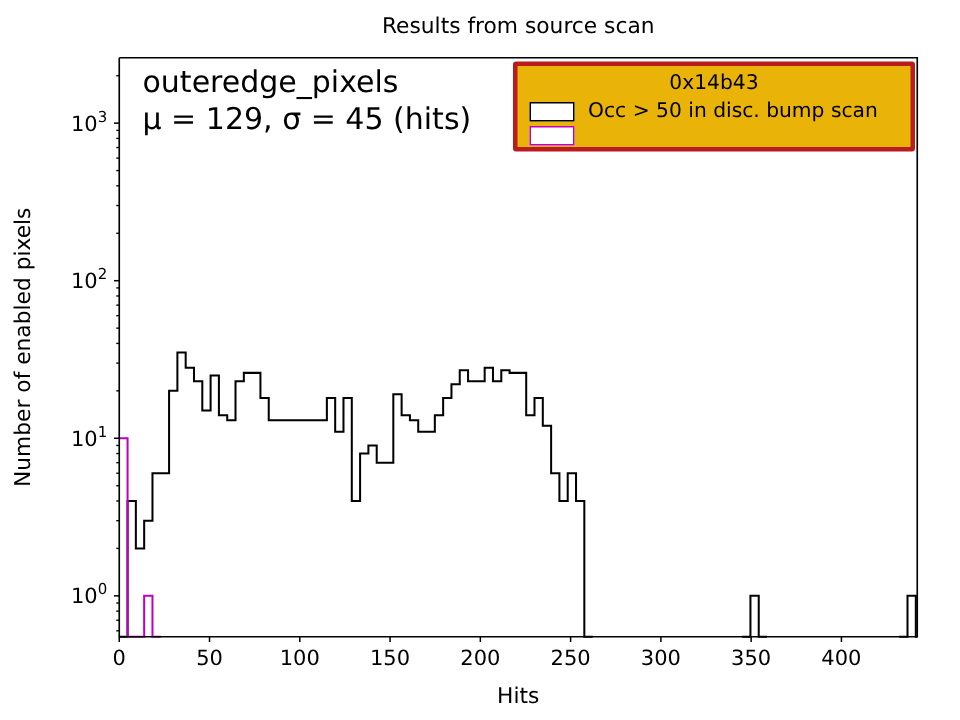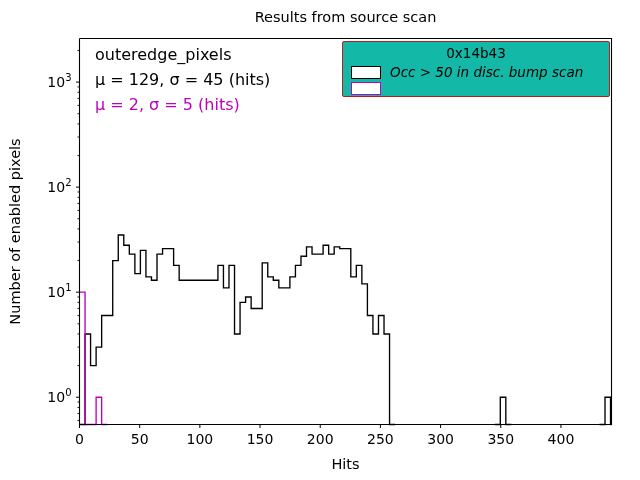--- a/index.html
+++ b/index.html
@@ -55,37 +55,36 @@
     font-family: "DejaVu Sans", sans-serif;
     font-size: 14.5px;
     fill: #000000;
   }
   .sup {
     font-size: 10px;
   }
   #legend-box {
     position: absolute;
     box-sizing: border-box;
-    background: #14b8a6;
-    border: 1px solid #b91c1c;
+    background: #eab308;
+    border: 3px solid #b91c1c;
     border-radius: 2px;
   }
   #legend-title {
     text-align: center;
     font-family: "DejaVu Sans", sans-serif;
     font-size: 13.5px;
     color: #000000;
     padding-top: 3px;
     padding-bottom: 2px;
   }
   .legend-row {
     display: flex;
     align-items: center;
     padding: 1px 8px 1px 8px;
-    font-style: italic;
   }
   .legend-swatch {
     width: 30px;
     height: 13px;
     box-sizing: border-box;
     background: #ffffff;
     margin-right: 9px;
     flex: 0 0 auto;
   }
   .legend-label {
@@ -94,21 +93,21 @@
     color: #000000;
     white-space: nowrap;
   }
   #annotation-block {
     position: absolute;
     left: 95px;
     top: 42px;
   }
   .annot-line {
     font-family: "DejaVu Sans", sans-serif;
-    font-size: 16px;
+    font-size: 20px;
     color: #000000;
     line-height: 25px;
     white-space: nowrap;
   }
   .annot-line.magenta { color: #bf00bf; }
 </style>
 </head>
 <body>
 
 <div id="figure">
@@ -175,21 +174,20 @@
         <line x1="79.5" y1="50.46919567219493" x2="77.5" y2="50.46919567219493" class="tick-line-minor"></line>
         <text x="345.5" y="468.5" text-anchor="middle" class="axis-title">Hits</text>
         <text x="20" y="231.5" text-anchor="middle" class="axis-title" transform="rotate(-90 20 231.5)">Number of enabled pixels</text>
         <text x="345.5" y="22" text-anchor="middle" class="fig-title">Results from source scan</text>
       </g>
   </svg>
 
   <div id="annotation-block">
     <div class="annot-line">outeredge_pixels</div>
     <div class="annot-line">μ = 129, σ = 45 (hits)</div>
-    <div class="annot-line magenta">μ = 2, σ = 5 (hits)</div>
   </div>
 
   <div id="legend-box" style="left: 342px; top: 41px; width: 268px;">
     <div id="legend-title">0x14b43</div>
     <div class="legend-row">
       <span class="legend-swatch" style="border: 1.4px solid rgb(0, 0, 0);"></span>
       <span class="legend-label">Occ &gt; 50 in disc. bump scan</span>
     </div>
     <div class="legend-row">
       <span class="legend-swatch" style="border: 1.4px solid rgb(191, 0, 191);"></span>

